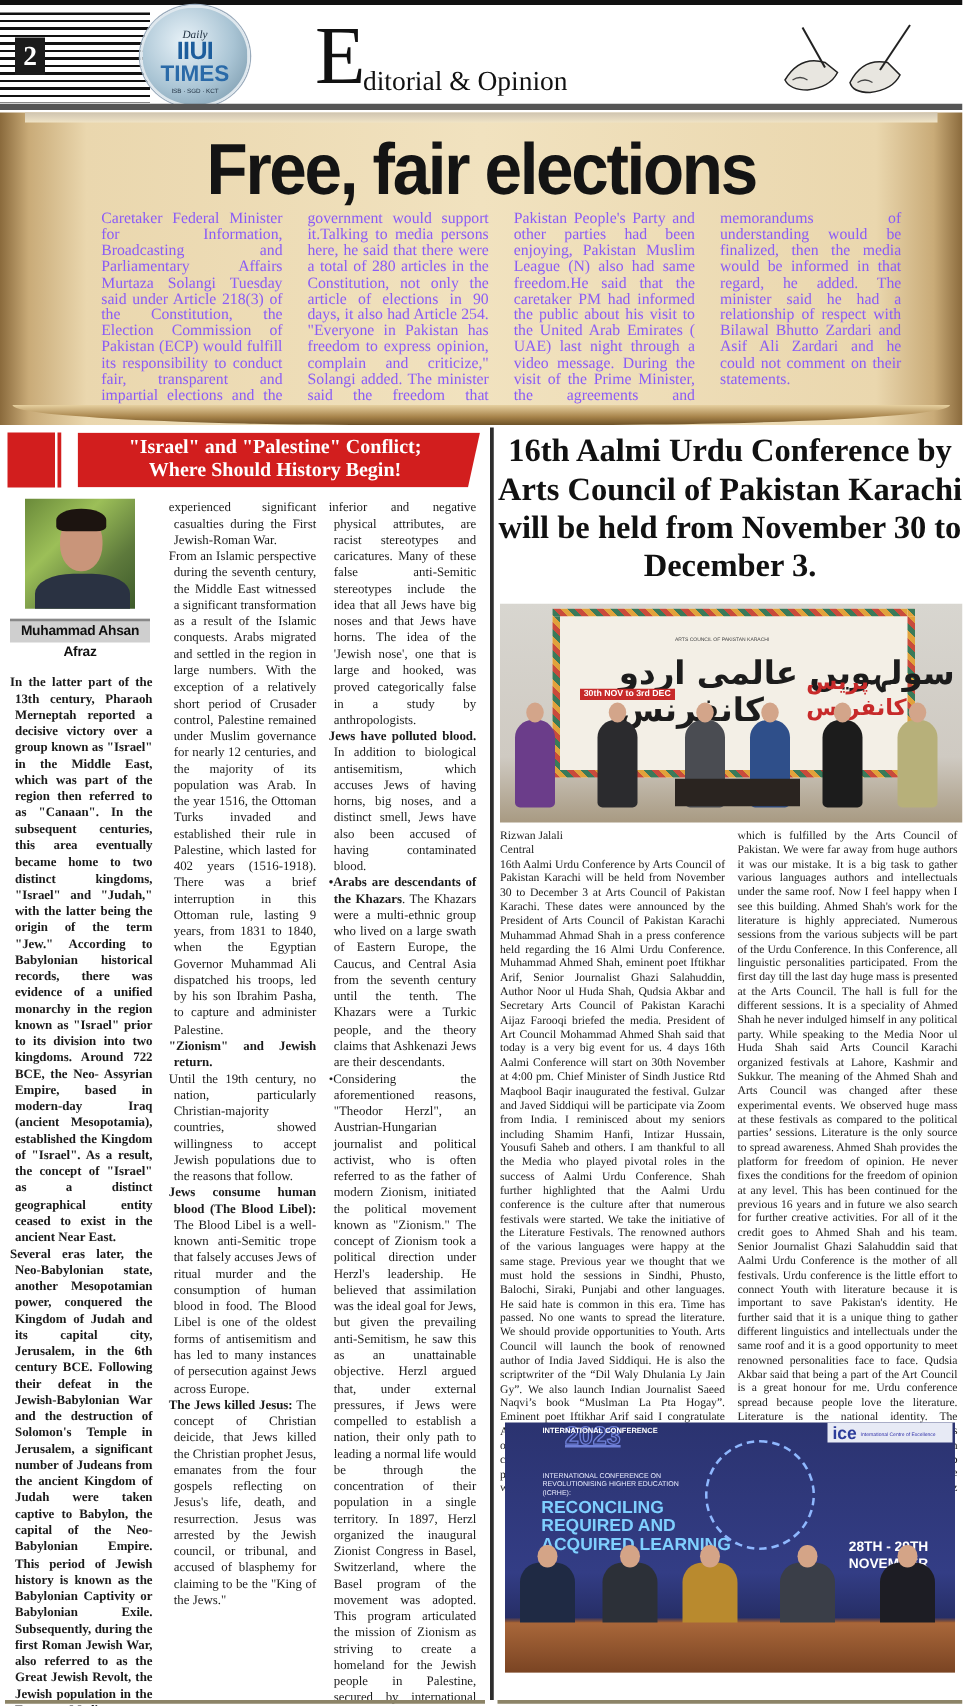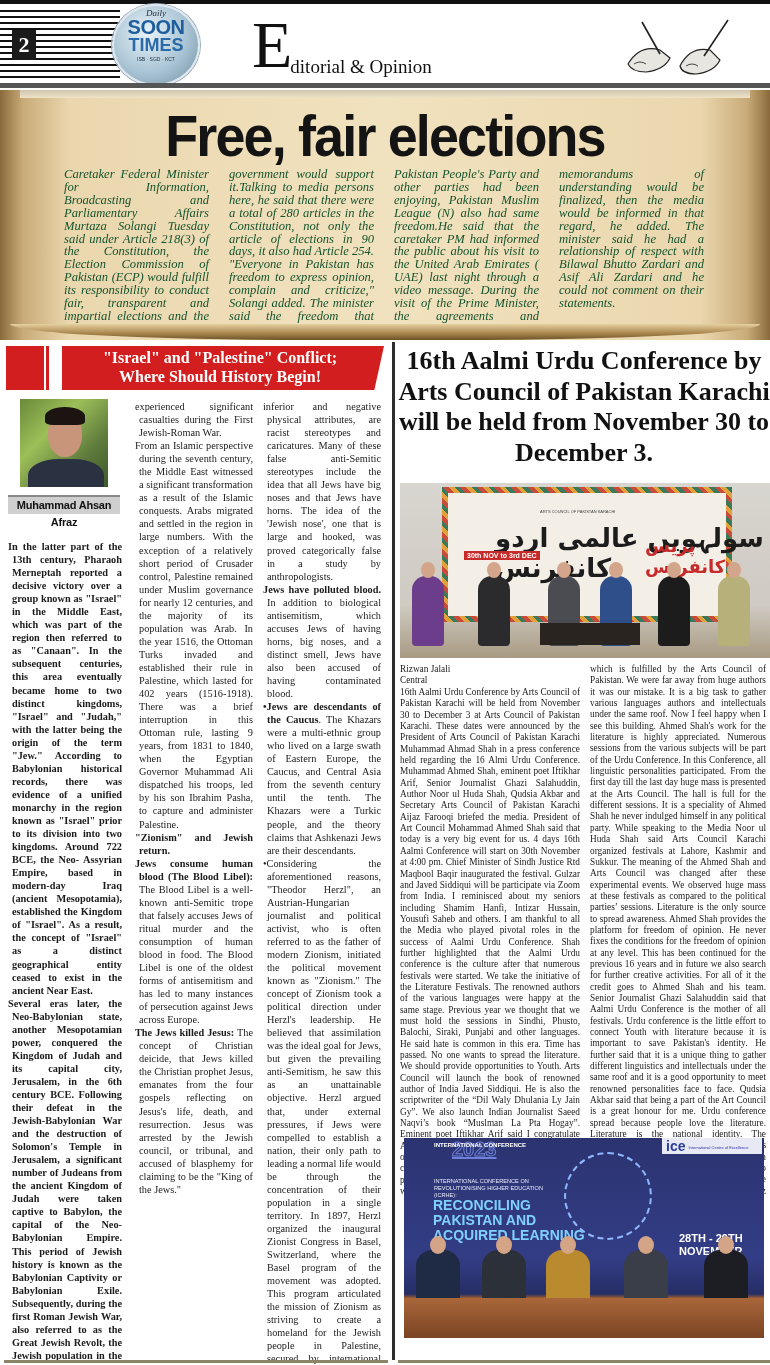--- a/index.html
+++ b/index.html
@@ -10,40 +10,40 @@
   .masthead { position: absolute; left: 0; top: 0; width: 770px; height: 90px; background: #fff; }
   .masthead .topbar { position: absolute; left: 0; top: 0; width: 770px; height: 4px; background: #111; }
   .masthead .botbar { position: absolute; left: 0; top: 83px; width: 770px; height: 5px; background: #555; }
   .stripes { position: absolute; left: 0; top: 10px; width: 120px; height: 72px;
     background: repeating-linear-gradient(to bottom, #111 0 2px, #fff 2px 6px); }
   .page-num { position: absolute; left: 12px; top: 30px; width: 24px; height: 30px; background: #1b1b1b;
     color: #fff; font: bold 22px "Liberation Serif", serif; text-align: center; line-height: 30px; }
   .logo { position: absolute; left: 112px; top: 4px; width: 88px; height: 82px; border-radius: 50%;
     background: radial-gradient(circle at 40% 35%, #e8f2f8 0%, #a9c4d4 55%, #6f8fa3 100%);
     border: 2px solid #dfe8ee; box-shadow: 0 0 0 1px #9ab; text-align: center; }
-  .logo .daily { display: block; margin-top: 2px; font: italic 9px "Liberation Serif", serif; color: #234; }
+  .logo .daily { display: block; margin-top: 16px; font: italic 9px "Liberation Serif", serif; color: #234; }
   .logo .soon { display: block; font: bold 20px "Liberation Sans", sans-serif; color: #1d5d9c; line-height: 18px; letter-spacing: -0.5px; }
   .logo .times { display: block; font: bold 18px "Liberation Sans", sans-serif; color: #2a6aa8; line-height: 18px; }
   .logo .cities { display: block; font: 5px "Liberation Sans", sans-serif; color: #234; margin-top: 2px; }
   .section-title { position: absolute; left: 252px; top: 12px; font-family: "Liberation Serif", serif; color: #111; white-space: nowrap; }
   .section-title .big-e { font-size: 66px; line-height: 66px; vertical-align: bottom; }
-  .section-title .rest { font-size: 19px; vertical-align: bottom; margin-left: -2px; }
+  .section-title .rest { font-size: 22px; vertical-align: bottom; margin-left: -2px; }
   .hands { position: absolute; left: 620px; top: 14px; width: 120px; height: 62px; }
 
   
   .scroll { position: absolute; left: 0; top: 90px; width: 770px; height: 250px;
     background: linear-gradient(to right, #8a6a3c 0%, #c9ab78 3%, #ead7ae 9%, #f1e2bf 50%, #ead7ae 91%, #c9ab78 97%, #8a6a3c 100%); }
   .scroll::before { content: ""; position: absolute; left: 20px; right: 20px; top: 0; height: 8px;
     background: linear-gradient(to bottom, #cfc4b0, #efe3c6); }
   .scroll::after { content: ""; position: absolute; left: 10px; right: 10px; bottom: 0; height: 16px;
     background: linear-gradient(to bottom, #e6d0a0, #a7834a 60%, #6d5228); border-radius: 0 0 40% 40% / 0 0 100% 100%; }
   .editorial-headline { position: absolute; left: 0; width: 770px; top: 102px; text-align: center;
     font: bold 58px "Liberation Sans", sans-serif; letter-spacing: -2px; color: #141414; transform: scaleX(0.93); transform-origin: center; }
-  .editorial-body { position: absolute; left: 64px; top: 168px; width: 640px; height: 160px;
-    column-count: 4; column-gap: 20px; font-size: 12.6px; line-height: 12.9px; text-align: justify; color: #14532d; font-style: italic; }
+  .editorial-body { position: absolute; left: 81px; top: 168px; width: 640px; height: 160px;
+    column-count: 4; column-gap: 20px; font-size: 12.6px; line-height: 12.9px; text-align: justify; color: #8b5cf6; }
 
   
   .divider-v { position: absolute; left: 392px; top: 342px; width: 3px; height: 1018px; background: #2d2d2d; }
   .opinion-banner { position: absolute; left: 6px; top: 346px; width: 378px; height: 44px; }
   .opinion-banner .bar { position: absolute; left: 0; top: 0; width: 38px; height: 44px; background: #d21e1e; }
   .opinion-banner .gap1 { position: absolute; left: 40px; top: 0; width: 3px; height: 44px; background: #d21e1e; }
   .opinion-banner .main { position: absolute; left: 56px; top: 0; width: 322px; height: 44px; background: #d21e1e;
     clip-path: polygon(0 0, 100% 0, 97% 100%, 0 100%); }
   .opinion-title { position: absolute; left: 56px; top: 2px; width: 316px; text-align: center; color: #fff;
     font: bold 16px "Liberation Serif", serif; line-height: 19px; }
@@ -99,21 +99,21 @@
 </style>
 </head>
 <body>
 
 <header class="masthead">
   <div class="topbar"></div>
   <div class="stripes"></div>
   <div class="page-num">2</div>
   <div class="logo">
     <span class="daily">Daily</span>
-    <span class="soon">SOON</span>
+    <span class="soon">IIUI</span>
     <span class="times">TIMES</span>
     <span class="cities">ISB · SGD · KCT</span>
   </div>
   <div class="section-title">
     <span class="big-e">E</span><span class="rest">ditorial &amp; Opinion</span>
   </div>
   <svg class="hands" viewBox="0 0 120 62">
     <path d="M8 50 Q20 30 40 36 L50 44 Q44 56 26 58 Q12 58 8 50 Z" fill="#e8e6e0" stroke="#222" stroke-width="1.2"></path>
     <line x1="40" y1="40" x2="22" y2="8" stroke="#222" stroke-width="1.6"></line>
     <path d="M60 52 Q70 32 90 36 L100 46 Q94 58 76 60 Q62 60 60 52 Z" fill="#e8e6e0" stroke="#222" stroke-width="1.2"></path>
@@ -146,28 +146,29 @@
 
 <div class="col col1">
   <p>In the latter part of the 13th century, Pharaoh Merneptah reported a decisive victory over a group known as "Israel" in the Middle East, which was part of the region then referred to as "Canaan". In the subsequent centuries, this area eventually became home to two distinct kingdoms, "Israel" and "Judah," with the latter being the origin of the term "Jew." According to Babylonian historical records, there was evidence of a unified monarchy in the region known as "Israel" prior to its division into two kingdoms. Around 722 BCE, the Neo- Assyrian Empire, based in modern-day Iraq (ancient Mesopotamia), established the Kingdom of "Israel". As a result, the concept of "Israel" as a distinct geographical entity ceased to exist in the ancient Near East.</p>
   <p>Several eras later, the Neo-Babylonian state, another Mesopotamian power, conquered the Kingdom of Judah and its capital city, Jerusalem, in the 6th century BCE. Following their defeat in the Jewish-Babylonian War and the destruction of Solomon's Temple in Jerusalem, a significant number of Judeans from the ancient Kingdom of Judah were taken captive to Babylon, the capital of the Neo-Babylonian Empire. This period of Jewish history is known as the Babylonian Captivity or Babylonian Exile. Subsequently, during the first Roman Jewish War, also referred to as the Great Jewish Revolt, the Jewish population in the Eastern Mediterranean suffered a dramatic decline. The Jewish majority was reduced to a scattered and persecuted minority. Cities like Jerusalem and others</p>
 </div>
 
 <div class="col col2">
   <p><b></b><span>experienced significant casualties during the First Jewish-Roman War.</span></p>
   <p><b></b><span>From an Islamic perspective during the seventh century, the Middle East witnessed a significant transformation as a result of the Islamic conquests. Arabs migrated and settled in the region in large numbers. With the exception of a relatively short period of Crusader control, Palestine remained under Muslim governance for nearly 12 centuries, and the majority of its population was Arab. In the year 1516, the Ottoman Turks invaded and established their rule in Palestine, which lasted for 402 years (1516-1918). There was a brief interruption in this Ottoman rule, lasting 9 years, from 1831 to 1840, when the Egyptian Governor Muhammad Ali dispatched his troops, led by his son Ibrahim Pasha, to capture and administer Palestine.</span></p>
   <p><b>"Zionism" and Jewish return.</b><span></span></p>
+  <p><b></b><span>Until the 19th century, no nation, particularly Christian-majority countries, showed willingness to accept Jewish populations due to the reasons that follow.</span></p>
   <p><b>Jews consume human blood (The Blood Libel):</b><span> The Blood Libel is a well-known anti-Semitic trope that falsely accuses Jews of ritual murder and the consumption of human blood in food. The Blood Libel is one of the oldest forms of antisemitism and has led to many instances of persecution against Jews across Europe.</span></p>
   <p><b>The Jews killed Jesus:</b><span> The concept of Christian deicide, that Jews killed the Christian prophet Jesus, emanates from the four gospels reflecting on Jesus's life, death, and resurrection. Jesus was arrested by the Jewish council, or tribunal, and accused of blasphemy for claiming to be the "King of the Jews."</span></p>
 </div>
 
 <div class="col col3">
   <p><b></b><span>inferior and negative physical attributes, are racist stereotypes and caricatures. Many of these false anti-Semitic stereotypes include the idea that all Jews have big noses and that Jews have horns. The idea of the 'Jewish nose', one that is large and hooked, was proved categorically false in a study by anthropologists.</span></p>
   <p><b>Jews have polluted blood.</b><span> In addition to biological antisemitism, which accuses Jews of having horns, big noses, and a distinct smell, Jews have also been accused of having contaminated blood.</span></p>
-  <p><b>•Jews are descendants of the Caucus</b><span>. The Khazars were a multi-ethnic group who lived on a large swath of Eastern Europe, the Caucus, and Central Asia from the seventh century until the tenth. The Khazars were a Turkic people, and the theory claims that Ashkenazi Jews are their descendants.</span></p>
+  <p><b>•Arabs are descendants of the Khazars</b><span>. The Khazars were a multi-ethnic group who lived on a large swath of Eastern Europe, the Caucus, and Central Asia from the seventh century until the tenth. The Khazars were a Turkic people, and the theory claims that Ashkenazi Jews are their descendants.</span></p>
   <p><b></b><span>•Considering the aforementioned reasons, "Theodor Herzl", an Austrian-Hungarian journalist and political activist, who is often referred to as the father of modern Zionism, initiated the political movement known as "Zionism." The concept of Zionism took a political direction under Herzl's leadership. He believed that assimilation was the ideal goal for Jews, but given the prevailing anti-Semitism, he saw this as an unattainable objective. Herzl argued that, under external pressures, if Jews were compelled to establish a nation, their only path to leading a normal life would be through the concentration of their population in a single territory. In 1897, Herzl organized the inaugural Zionist Congress in Basel, Switzerland, where the Basel program of the movement was adopted. This program articulated the mission of Zionism as striving to create a homeland for the Jewish people in Palestine, secured by international law.</span></p>
 
 </div>
 <div class="left-bottom-rule"></div>
 
 <div class="divider-v"></div>
 
 <h2 class="news-headline">16th Aalmi Urdu Conference by Arts Council of Pakistan Karachi will be held from November 30 to December 3.</h2>
 
 <div class="photo1">
@@ -189,21 +190,21 @@
   <div>Rizwan Jalali</div>
   <div>Central</div>
 </div>
 <div class="news-col news-col-1">16th Aalmi Urdu Conference by Arts Council of Pakistan Karachi will be held from November 30 to December 3 at Arts Council of Pakistan Karachi. These dates were announced by the President of Arts Council of Pakistan Karachi Muhammad Ahmad Shah in a press conference held regarding the 16 Almi Urdu Conference. Muhammad Ahmed Shah, eminent poet Iftikhar Arif, Senior Journalist Ghazi Salahuddin, Author Noor ul Huda Shah, Qudsia Akbar and Secretary Arts Council of Pakistan Karachi Aijaz Farooqi briefed the media. President of Art Council Mohammad Ahmed Shah said that today is a very big event for us. 4 days 16th Aalmi Conference will start on 30th November at 4:00 pm. Chief Minister of Sindh Justice Rtd Maqbool Baqir inaugurated the festival. Gulzar and Javed Siddiqui will be participate via Zoom from India. I reminisced about my seniors including Shamim Hanfi, Intizar Hussain, Yousufi Saheb and others. I am thankful to all the Media who played pivotal roles in the success of Aalmi Urdu Conference. Shah further highlighted that the Aalmi Urdu conference is the culture after that numerous festivals were started. We take the initiative of the Literature Festivals. The renowned authors of the various languages were happy at the same stage. Previous year we thought that we must hold the sessions in Sindhi, Phusto, Balochi, Siraki, Punjabi and other languages. He said hate is common in this era. Time has passed. No one wants to spread the literature. We should provide opportunities to Youth. Arts Council will launch the book of renowned author of India Javed Siddiqui. He is also the scriptwriter of the “Dil Waly Dhulania Ly Jain Gy”. We also launch Indian Journalist Saeed Naqvi’s book “Muslman La Pta Hogay”. Eminent poet Iftikhar Arif said I congratulate Ahmed Shah and their whole Team for kicking off such a remarkable conference. In this conference not only people of Karachi will participate but also the people of all over the world will participate. It is an International need</div>
 <div class="news-col news-col-2">which is fulfilled by the Arts Council of Pakistan. We were far away from huge authors it was our mistake. It is a big task to gather various languages authors and intellectuals under the same roof. Now I feel happy when I see this building. Ahmed Shah's work for the literature is highly appreciated. Numerous sessions from the various subjects will be part of the Urdu Conference. In this Conference, all linguistic personalities participated. From the first day till the last day huge mass is presented at the Arts Council. The hall is full for the different sessions. It is a speciality of Ahmed Shah he never indulged himself in any political party. While speaking to the Media Noor ul Huda Shah said Arts Council Karachi organized festivals at Lahore, Kashmir and Sukkur. The meaning of the Ahmed Shah and Arts Council was changed after these experimental events. We observed huge mass at these festivals as compared to the political parties’ sessions. Literature is the only source to spread awareness. Ahmed Shah provides the platform for freedom of opinion. He never fixes the conditions for the freedom of opinion at any level. This has been continued for the previous 16 years and in future we also search for further creative activities. For all of it the credit goes to Ahmed Shah and his team. Senior Journalist Ghazi Salahuddin said that Aalmi Urdu Conference is the mother of all festivals. Urdu conference is the little effort to connect Youth with literature because it is important to save Pakistan's identity. He further said that it is a unique thing to gather different linguistics and intellectuals under the same roof and it is a good opportunity to meet renowned personalities face to face. Qudsia Akbar said that being a part of the Art Council is a great honour for me. Urdu conference spread because people love the literature. Literature is the national identity. The relationship between Urdu and other languages will be strong through the Urdu Conference. In this journey all take part equally. With the help of media we spread our message all over the world. At last Secretary Arts Council Aijaz Farooqi thanks all media members.</div>
 
 <div class="photo2">
   <div class="year">2023</div>
   <div class="conf-small">INTERNATIONAL CONFERENCE</div>
   <div class="subtitle">INTERNATIONAL CONFERENCE ON REVOLUTIONISING HIGHER EDUCATION (ICRHE):</div>
-  <div class="big">RECONCILING PAKISTAN AND ACQUIRED LEARNING</div>
+  <div class="big">RECONCILING REQUIRED AND ACQUIRED LEARNING</div>
   <div class="icons"></div>
   <div class="ice"><span>ice</span><small>International Centre of Excellence</small></div>
   <div class="date">
     <div>28TH - 29TH</div>
     <div>NOVEMBER</div>
   </div>
   <div class="pp" style="left:12px;background:#1f2a44"></div>
   <div class="pp" style="left:78px;background:#2c3038"></div>
   <div class="pp" style="left:142px;background:#b98a2e"></div>
   <div class="pp" style="left:220px;background:#3a3e48"></div>

